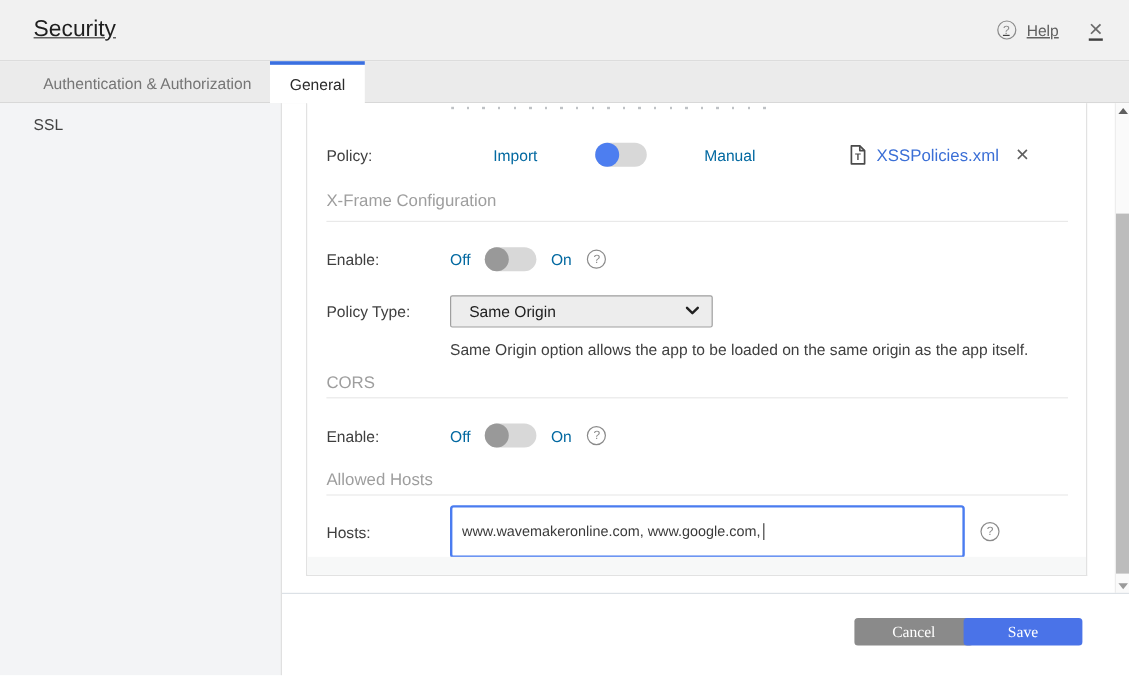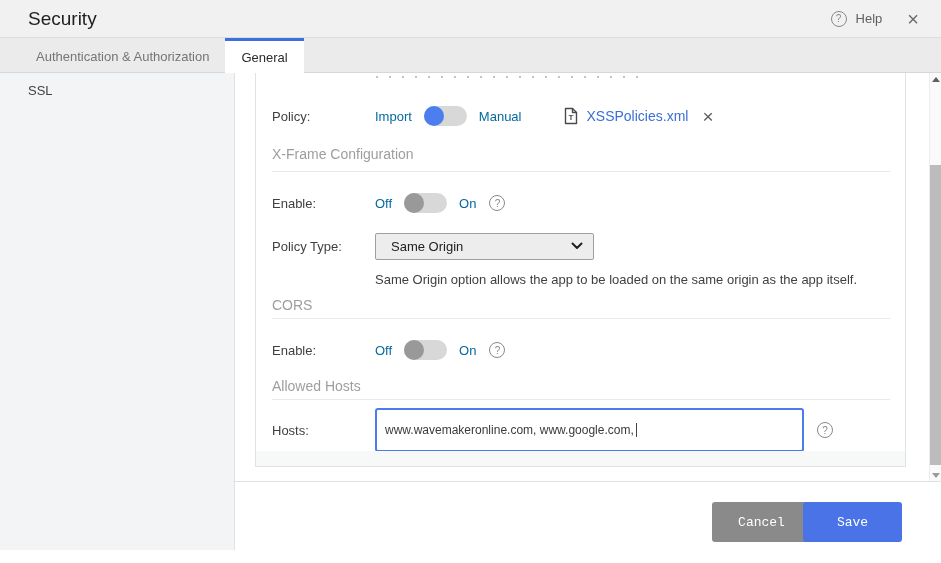--- a/index.html
+++ b/index.html
@@ -3,22 +3,22 @@
 <meta charset="utf-8">
 <style>
   * { margin:0; padding:0; box-sizing:border-box; }
   html,body { background:#fff; }
   .window {
     position:relative; width:941px; height:563px; overflow:hidden;
     font-family:"Liberation Sans", sans-serif; color:#3f3f3f; background:#fff;
   }
   
   .header {
-    height:38px; background:#f1f1f1; border-bottom:1px solid #dcdcdc;
-    display:flex; align-items:center; padding:0 22px 0 28px;
+    height:51px; background:#f1f1f1; border-bottom:1px solid #dcdcdc;
+    display:flex; align-items:center; padding:0 22px 0 28px;text-decoration:underline;
   }
   .title { font-size:19px; color:#1f1f1f; font-weight:400; }
   .header-right { margin-left:auto; display:flex; align-items:center; gap:9px; }
   .help-circle {
     width:16px; height:16px; border:1px solid #8a8a8a; border-radius:50%;
     display:inline-flex; align-items:center; justify-content:center;
     font-size:10px; color:#8a8a8a; cursor:pointer;
   }
   .help-label { font-size:13px; color:#5f5f5f; cursor:pointer; }
   .close-x { font-size:20px; color:#6b6b6b; margin-left:16px; cursor:pointer; line-height:1; }
@@ -56,21 +56,21 @@
   .panel-inner { padding:0 15px 0 16px; }
   .clip-row {
     height:6px; overflow:hidden; margin-top:1px;
   }
   .clip-marks {
     height:2px; width:266px; margin:2px 0 0 104px; opacity:.55;
     background:repeating-linear-gradient(90deg,#8a9096 0 2px,transparent 2px 13px);
   }
   .form-row { display:flex; align-items:center; }
   .form-label { width:103px; flex:none; font-size:13px; color:#3f3f3f; }
-  .row-policy { margin-top:14px; height:44px; }
+  .row-policy { margin-top:14px; height:44px;gap:36px; }
   .toggle-word { font-size:13px; color:#0369a1; }
   .toggle {
     width:43px; height:20px; border-radius:10px; background:#d8d8d8;
     position:relative; margin:0 12px; cursor:pointer; flex:none;
   }
   .toggle .knob {
     position:absolute; top:0; left:0; width:20px; height:20px; border-radius:50%;
   }
   .knob-blue { background:#4d7ef0; }
   .knob-gray { background:#999999; }
@@ -130,22 +130,22 @@
   }
   .sb-thumb {
     position:absolute; left:0; top:92px; width:12px; height:300px; background:#bcbcbc;
     cursor:grab;
   }
   
   .footer-divider {
     position:absolute; left:0; right:0; top:408px; height:1px; background:#dce1e6;
   }
   .btn {
-    position:absolute; top:429px; height:40px; border:none; border-radius:3px;
-    font-family:Liberation Mono, monospace; font-size:13px; color:#fff; cursor:pointer;
+    position:absolute; top:429px; height:23px; border:none; border-radius:3px;
+    font-family:Liberation Serif, serif; font-size:13px; color:#fff; cursor:pointer;
   }
   .btn-cancel { left:477px; width:99px; background:#8a8a8a; }
   .btn-save  { left:568px; width:99px; background:#4a73e8; }
 </style>
 </head>
 <body>
 
 <div class="window">
 
   <div class="header">

